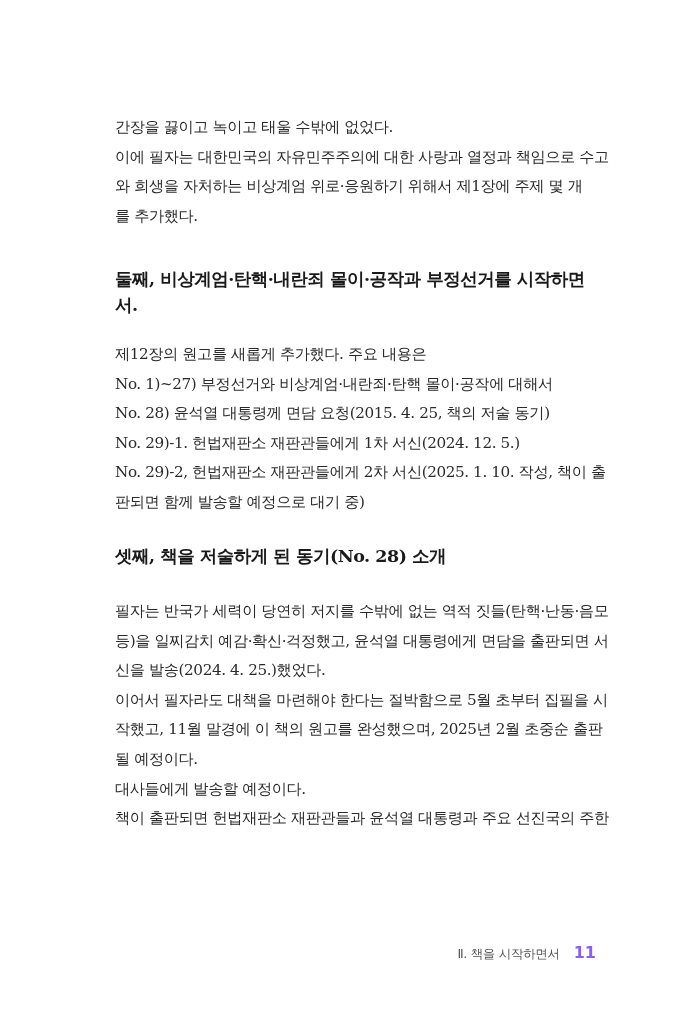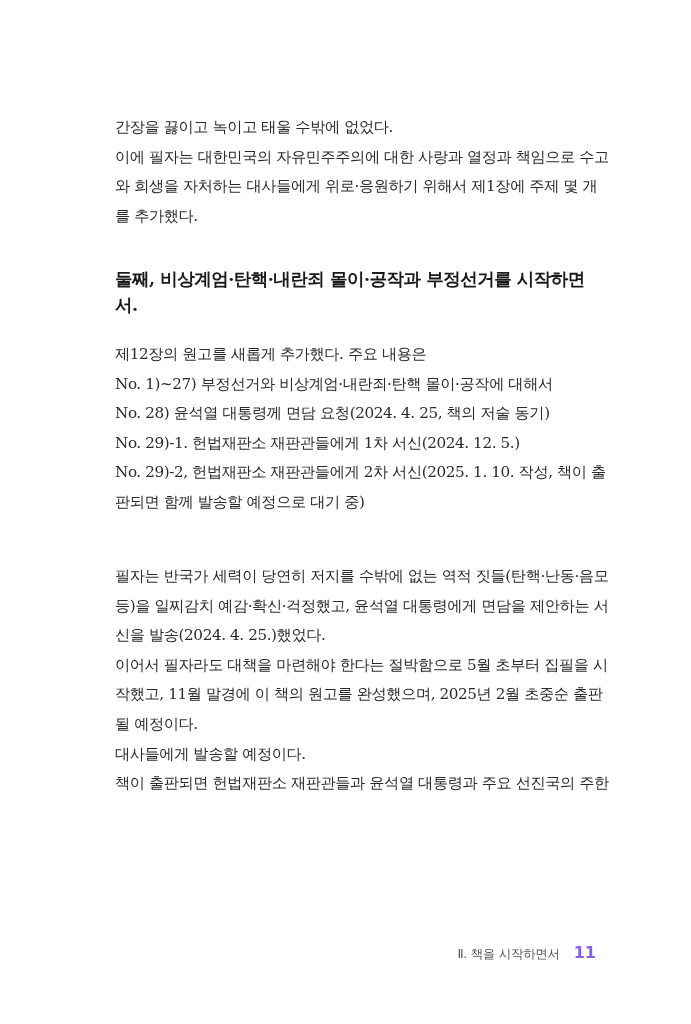--- a/index.html
+++ b/index.html
@@ -69,45 +69,48 @@
 </style>
 </head>
 <body>
 
 <div class="page">
 
   <div class="block" style="top:113px;">
     <p class="para">
       <span class="line">간장을 끓이고 녹이고 태울 수밖에 없었다.</span>
       <span class="line">이에 필자는 대한민국의 자유민주주의에 대한 사랑과 열정과 책임으로 수고</span>
-      <span class="line">와 희생을 자처하는 대사들에게 위로·응원하기 위해서 제1장에 주제 몇 개</span>
+      <span class="line">와 희생을 자처하는 비상계엄 위로·응원하기 위해서 제1장에 주제 몇 개</span>
       <span class="line">를 추가했다.</span>
     </p>
   </div>
 
   <div class="block" style="top:266px;">
     <h2 class="heading">둘째, 비상계엄·탄핵·내란죄 몰이·공작과 부정선거를 시작하면서.</h2>
   </div>
 
   <div class="block" style="top:318px;margin-top:22px;">
     <p class="para">
       <span class="line">제12장의 원고를 새롭게 추가했다. 주요 내용은</span>
       <span class="line">No. 1)~27) 부정선거와 비상계엄·내란죄·탄핵 몰이·공작에 대해서</span>
-      <span class="line">No. 28) 윤석열 대통령께 면담 요청(2024. 4. 25, 책의 저술 동기)</span>
+      <span class="line">No. 28) 윤석열 대통령께 면담 요청(2015. 4. 25, 책의 저술 동기)</span>
       <span class="line">No. 29)-1. 헌법재판소 재판관들에게 1차 서신(2024. 12. 5.)</span>
       <span class="line">No. 29)-2, 헌법재판소 재판관들에게 2차 서신(2025. 1. 10. 작성, 책이 출</span>
       <span class="line">판되면 함께 발송할 예정으로 대기 중)</span>
     </p>
   </div>
 
+  <div class="block" style="top:543px;">
+    <h2 class="heading">셋째, 책을 저술하게 된 동기(No. 28) 소개</h2>
+  </div>
 
-  <div class="block" style="top:562px;">
+  <div class="block" style="top:597px;">
     <p class="para">
       <span class="line">필자는 반국가 세력이 당연히 저지를 수밖에 없는 역적 짓들(탄핵·난동·음모</span>
-      <span class="line">등)을 일찌감치 예감·확신·걱정했고, 윤석열 대통령에게 면담을 제안하는 서</span>
+      <span class="line">등)을 일찌감치 예감·확신·걱정했고, 윤석열 대통령에게 면담을 출판되면 서</span>
       <span class="line">신을 발송(2024. 4. 25.)했었다.</span>
       <span class="line">이어서 필자라도 대책을 마련해야 한다는 절박함으로 5월 초부터 집필을 시</span>
       <span class="line">작했고, 11월 말경에 이 책의 원고를 완성했으며, 2025년 2월 초중순 출판</span>
       <span class="line">될 예정이다.</span>
       <span class="line">대사들에게 발송할 예정이다.</span>
       <span class="line">책이 출판되면 헌법재판소 재판관들과 윤석열 대통령과 주요 선진국의 주한</span>
     </p>
   </div>
 
   <div class="footer">

